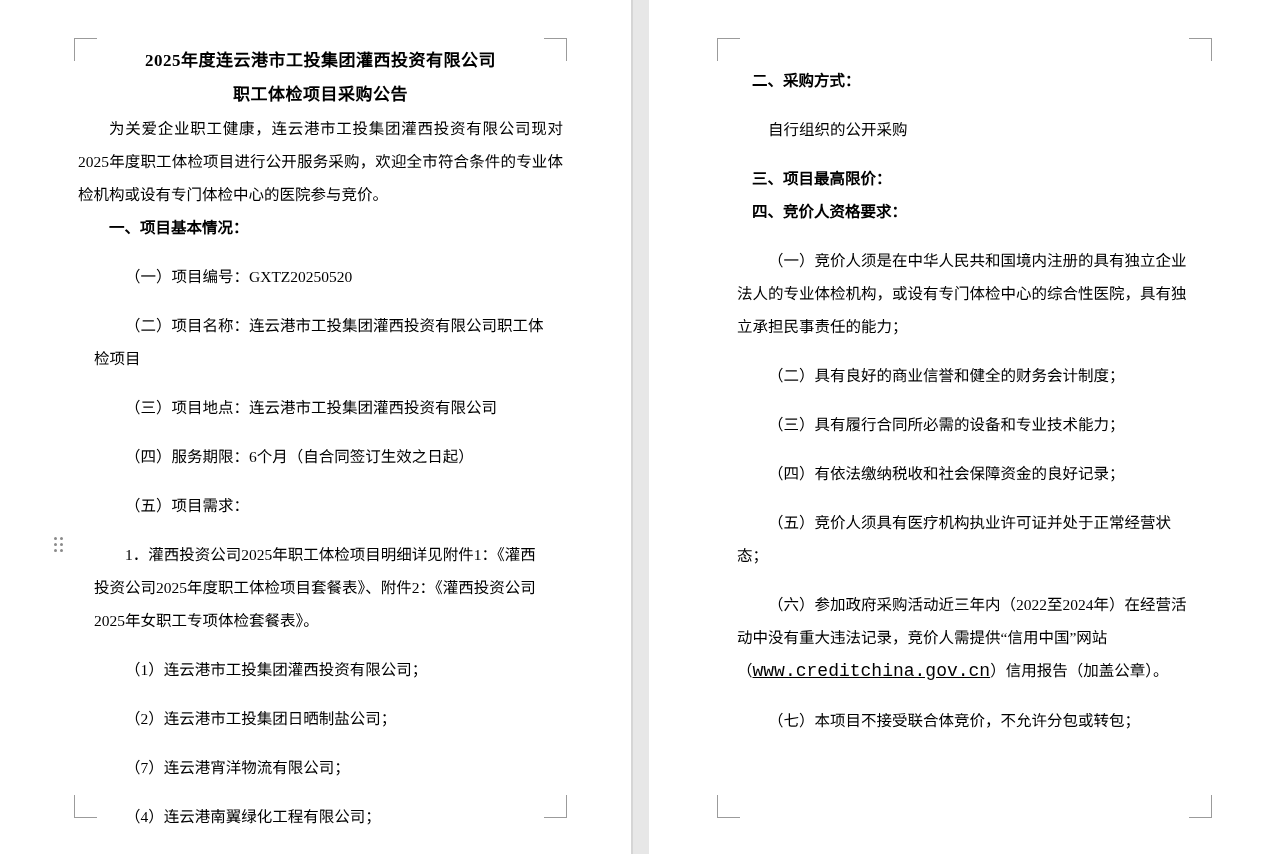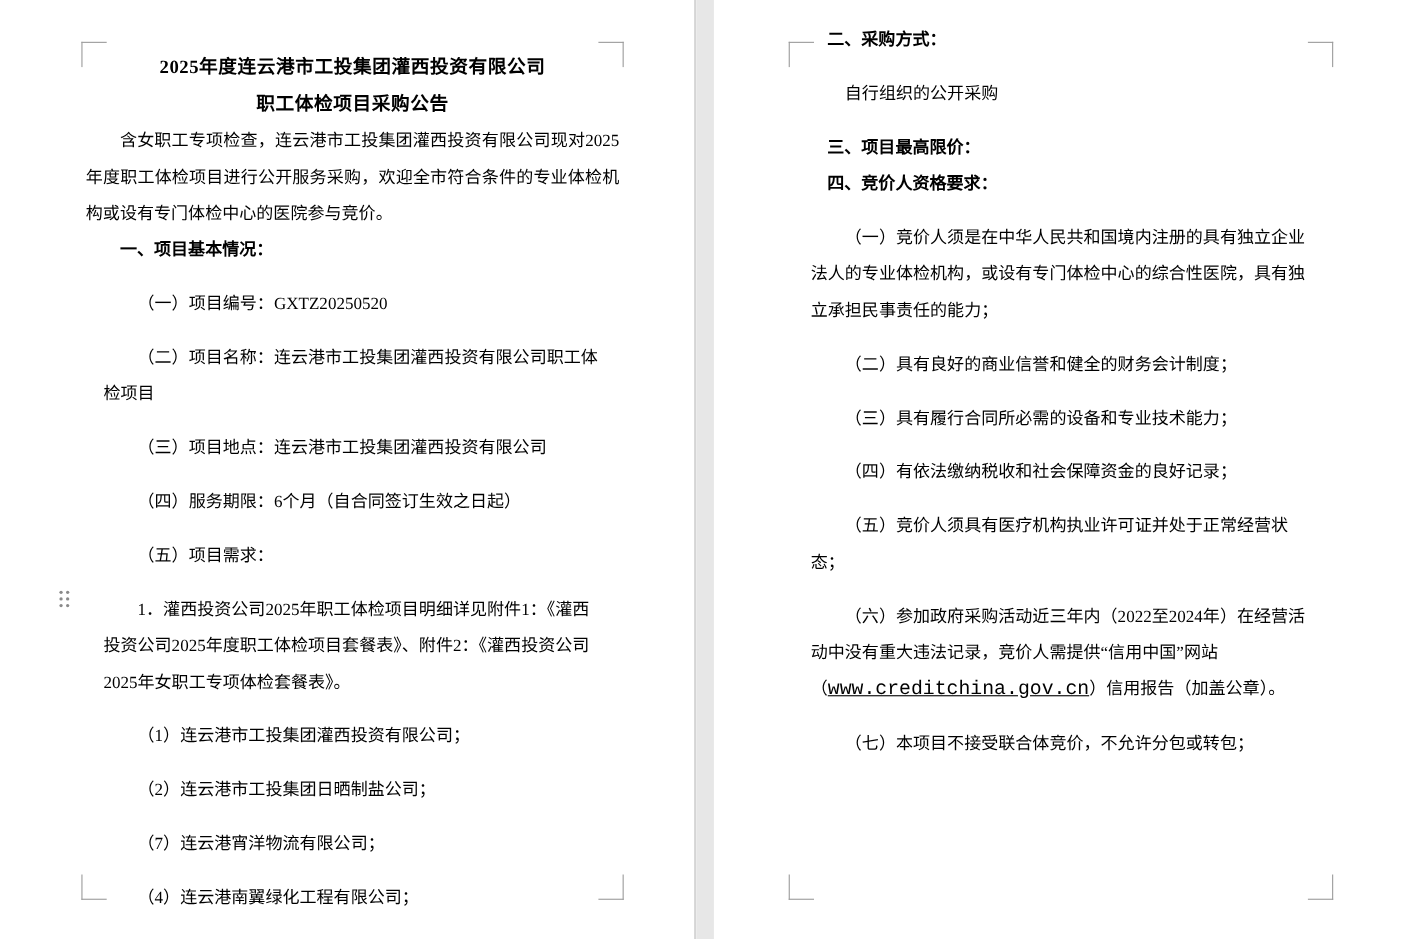--- a/index.html
+++ b/index.html
@@ -46,21 +46,21 @@
     left: 0;
     right: 0;
     bottom: 0;
     padding: 44px 70px 0 78px;
     box-sizing: border-box;
     font-size: 15.5px;
     line-height: 33px;
     color: #000;
   }
   .page-right .content {
-    padding: 20px 74px 0 72px;
+    padding: 64px 74px 0 72px;
   }
   
   .crop {
     position: absolute;
     width: 22px;
     height: 22px;
     pointer-events: none;
   }
   .crop.tl { top: 38px; left: 74px; border-left: 1px solid #9b9b9b; border-top: 1px solid #9b9b9b; }
   .crop.tr { top: 38px; right: 66px; border-right: 1px solid #9b9b9b; border-top: 1px solid #9b9b9b; }
@@ -133,21 +133,21 @@
   <div class="page page-left">
     <div class="crop tl"></div>
     <div class="crop tr"></div>
     <div class="crop bl"></div>
     <div class="crop br"></div>
 
     <div class="content">
       <div class="title-line">2025年度连云港市工投集团灌西投资有限公司</div>
       <div class="title-line">职工体检项目采购公告</div>
 
-      <p class="body">含女职工专项检查，连云港市工投集团灌西投资有限公司现对2025年度职工体检项目进行公开服务采购，欢迎全市符合条件的专业体检机构或设有专门体检中心的医院参与竞价。</p>
+      <p class="body">为关爱企业职工健康，连云港市工投集团灌西投资有限公司现对2025年度职工体检项目进行公开服务采购，欢迎全市符合条件的专业体检机构或设有专门体检中心的医院参与竞价。</p>
       <p class="heading">一、项目基本情况：</p>
       <p class="sub">（一）项目编号：GXTZ20250520</p>
       <p class="sub">（二）项目名称：连云港市工投集团灌西投资有限公司职工体检项目</p>
       <p class="sub">（三）项目地点：连云港市工投集团灌西投资有限公司</p>
       <p class="sub">（四）服务期限：6个月（自合同签订生效之日起）</p>
       <p class="sub">（五）项目需求：</p>
       <p class="sub">1．灌西投资公司2025年职工体检项目明细详见附件1：《灌西投资公司2025年度职工体检项目套餐表》、附件2：《灌西投资公司2025年女职工专项体检套餐表》。</p>
       <p class="sub">（1）连云港市工投集团灌西投资有限公司；</p>
       <p class="sub">（2）连云港市工投集团日晒制盐公司；</p>
       <p class="sub">（7）连云港宵洋物流有限公司；</p>

